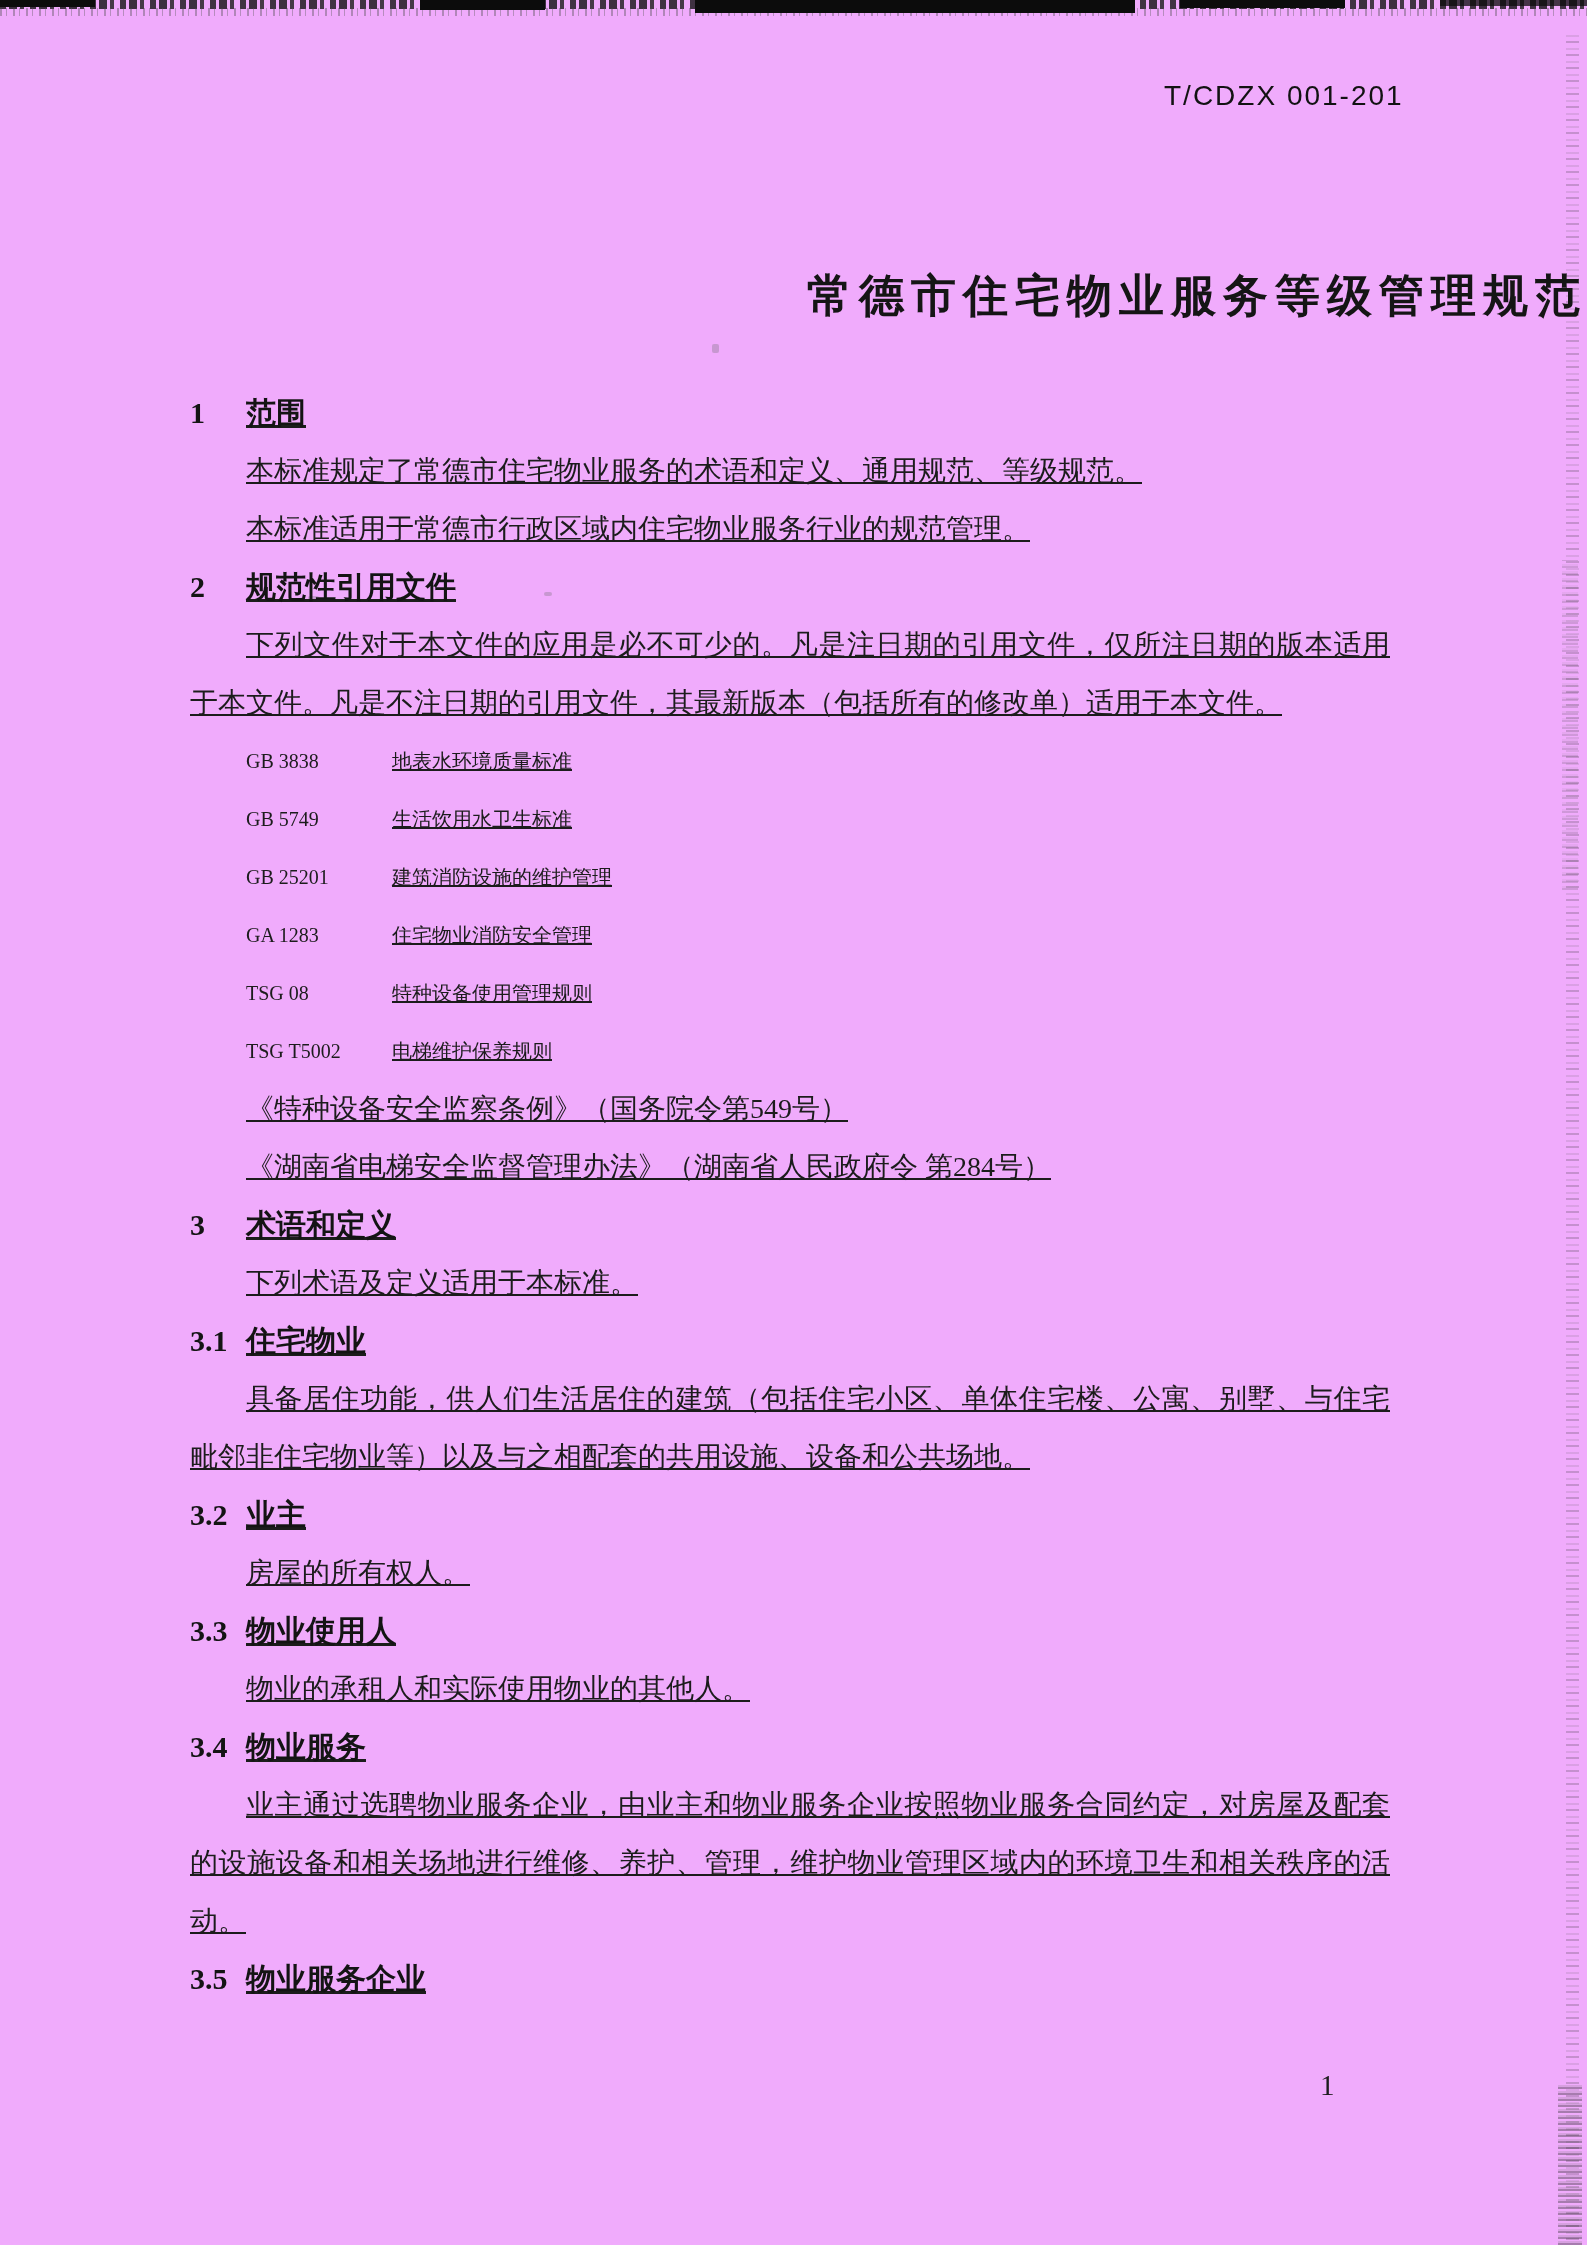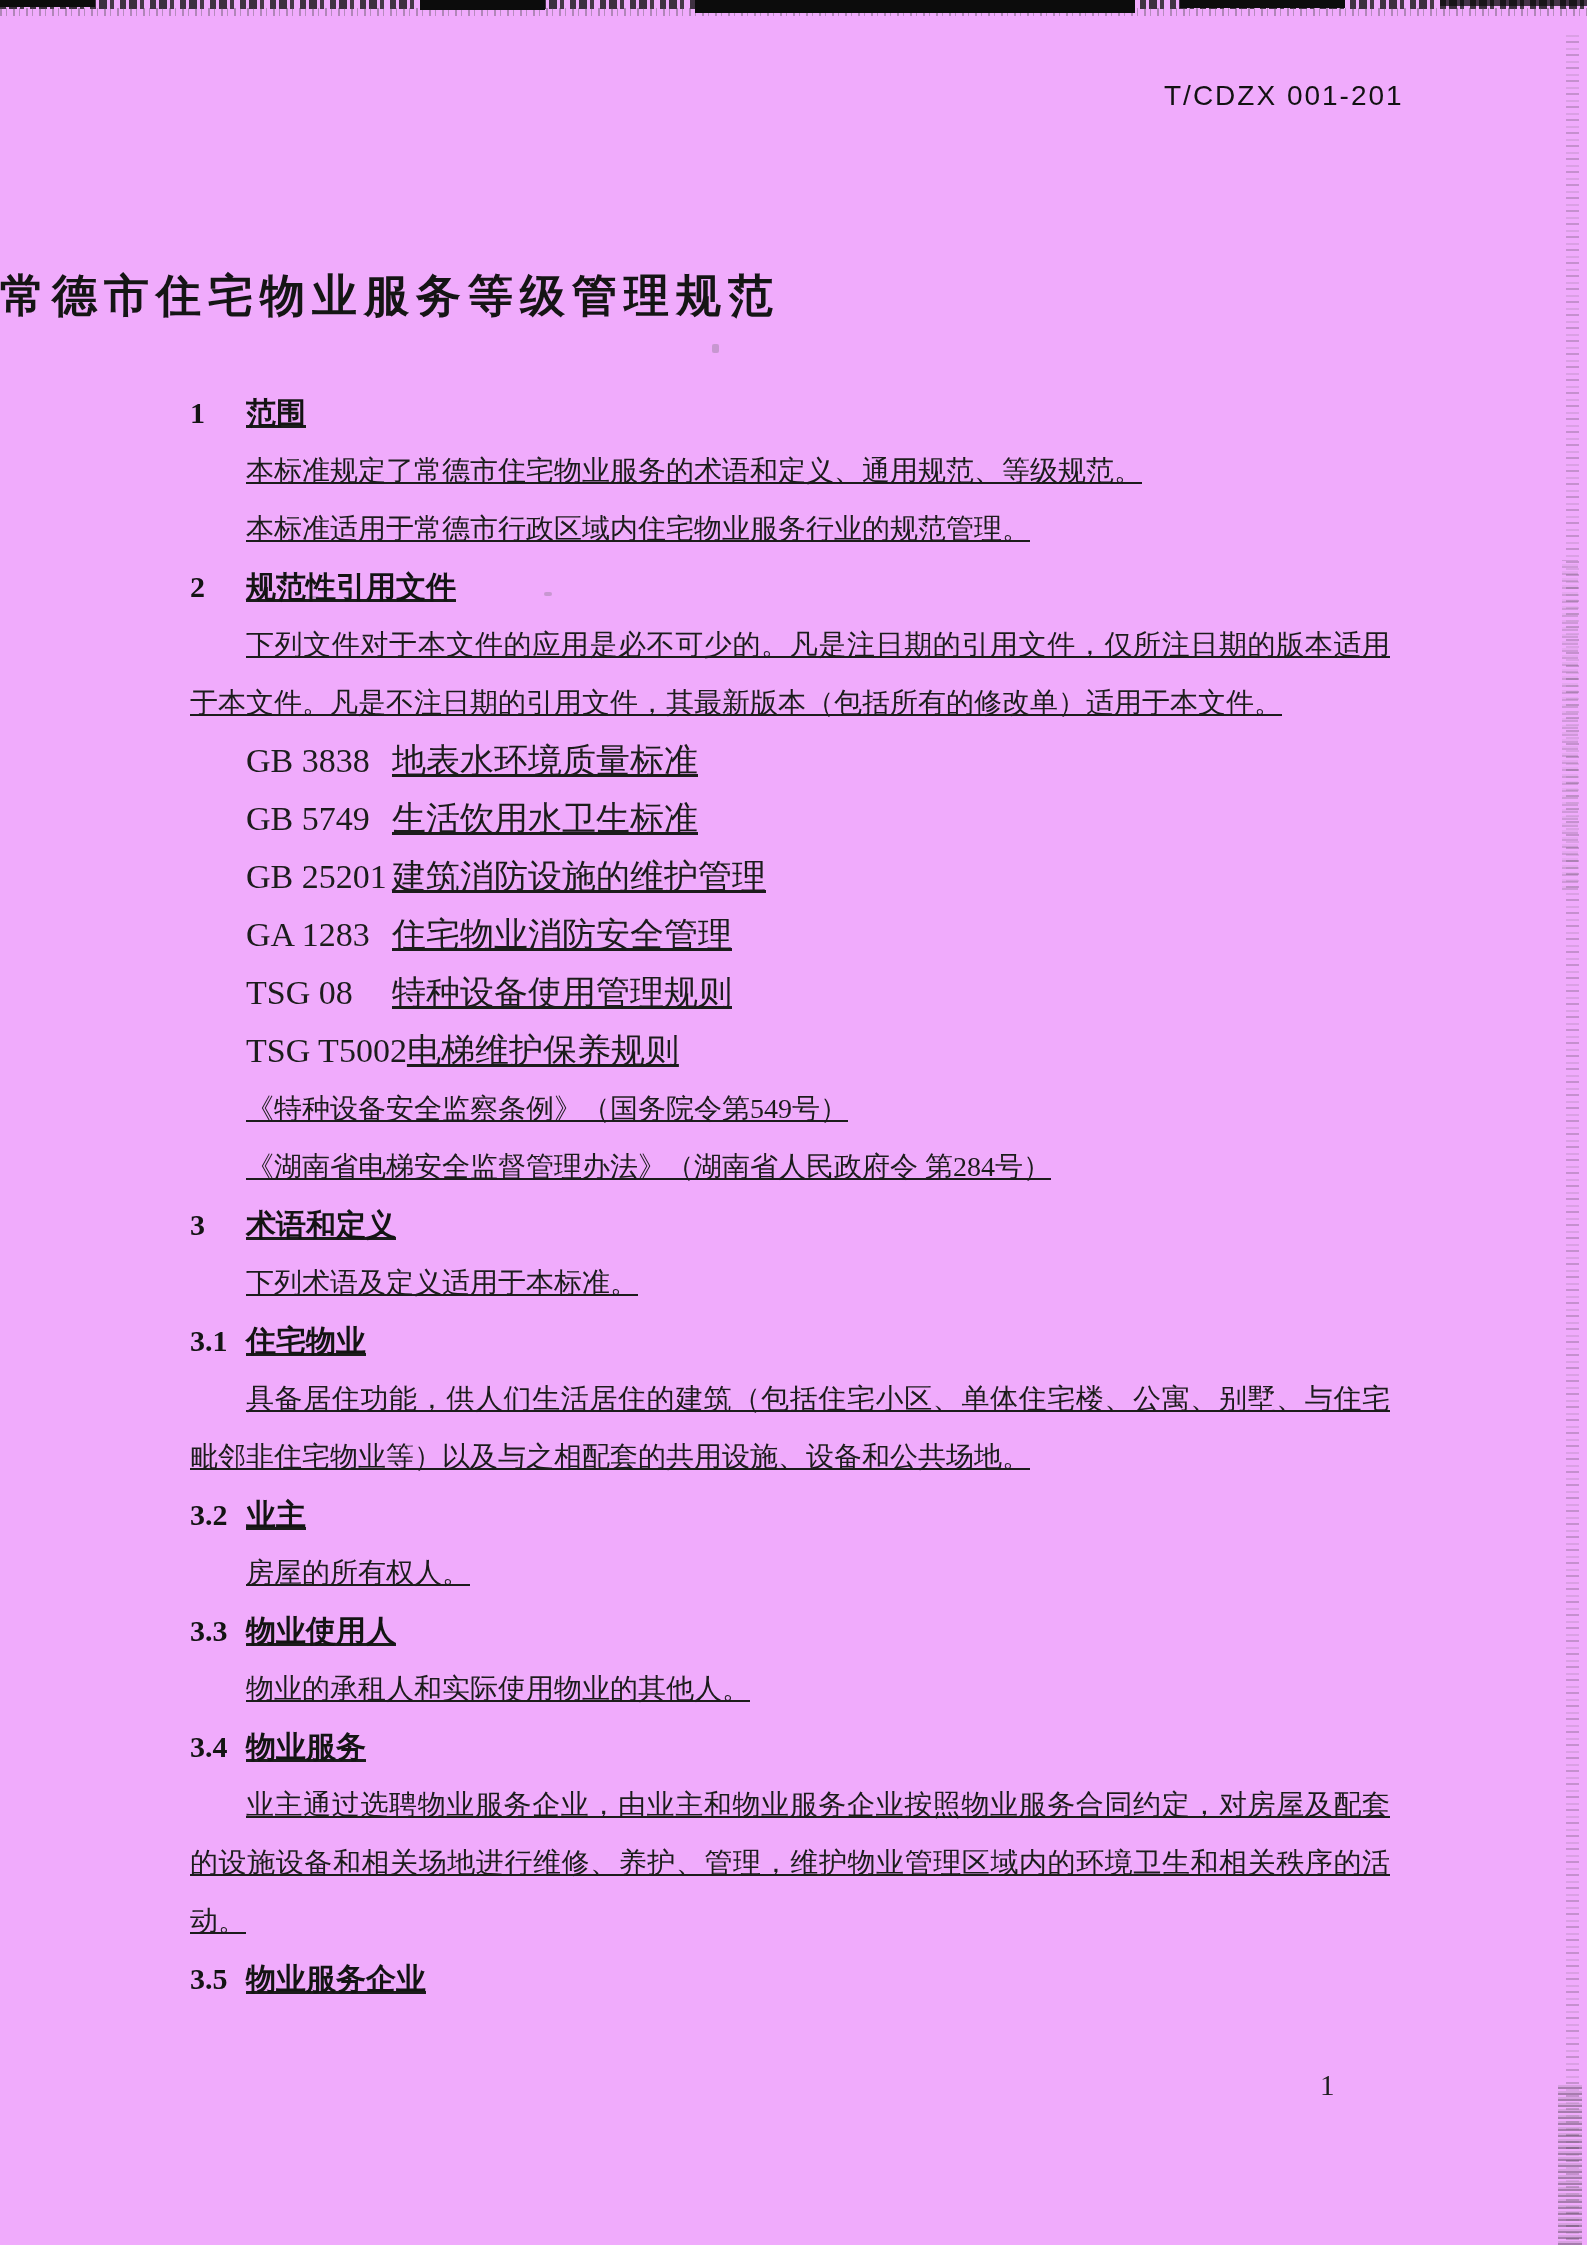--- a/index.html
+++ b/index.html
@@ -62,39 +62,39 @@
   .speck-3 { left:544px; top:592px; width:8px;  height:4px; }
 
   
   .header-code {
     position:absolute; top:80px; left:1164px;
     font-family:"Liberation Sans","DejaVu Sans",sans-serif;
     font-size:28px; letter-spacing:2px; color:#121212; white-space:nowrap;
   }
   .doc-title {
     position:absolute; top:266px; left:0; width:100%;
-    text-align:left;
+    text-align:right;
     font-family:"Liberation Sans","DejaVu Sans",sans-serif;
     font-weight:700; font-size:45px; letter-spacing:7px; color:#151515;
   }
   .content { position:absolute; left:190px; top:384px; width:1200px;text-decoration:underline; }
   .content p, .content div { margin:0; }
   .para {
     font-size:28px; line-height:58px;
     text-align:justify; text-indent:56px; color:#1c1c1c;
   }
   .heading, .subheading {
     font-size:30px; line-height:58px; font-weight:700;
     font-family:"Liberation Sans","DejaVu Sans",sans-serif; color:#141414;
   }
   .h-num {
     display:inline-block; min-width:56px; font-weight:700;
     font-family:"Liberation Serif","DejaVu Serif",serif;
   }
-  .ref { font-size:34px; line-height:58px; padding-left:56px; }
+  .ref { font-size:20px; line-height:58px; padding-left:56px; }
   .ref-code {
     display:inline-block; min-width:146px;
     font-family:"Liberation Serif","DejaVu Serif",serif;
   }
   .page-number {
     position:absolute; left:1320px; top:2056px;
     font-size:29px; line-height:58px; color:#1c1c1c;
   }
 </style>
 </head>

